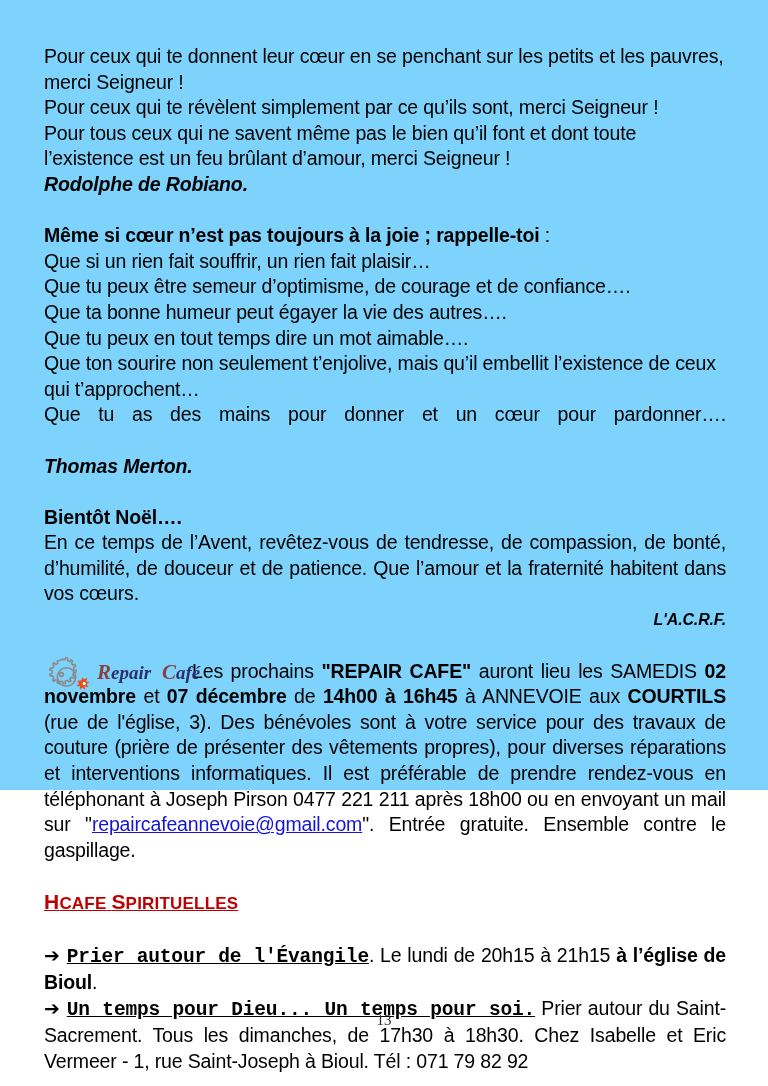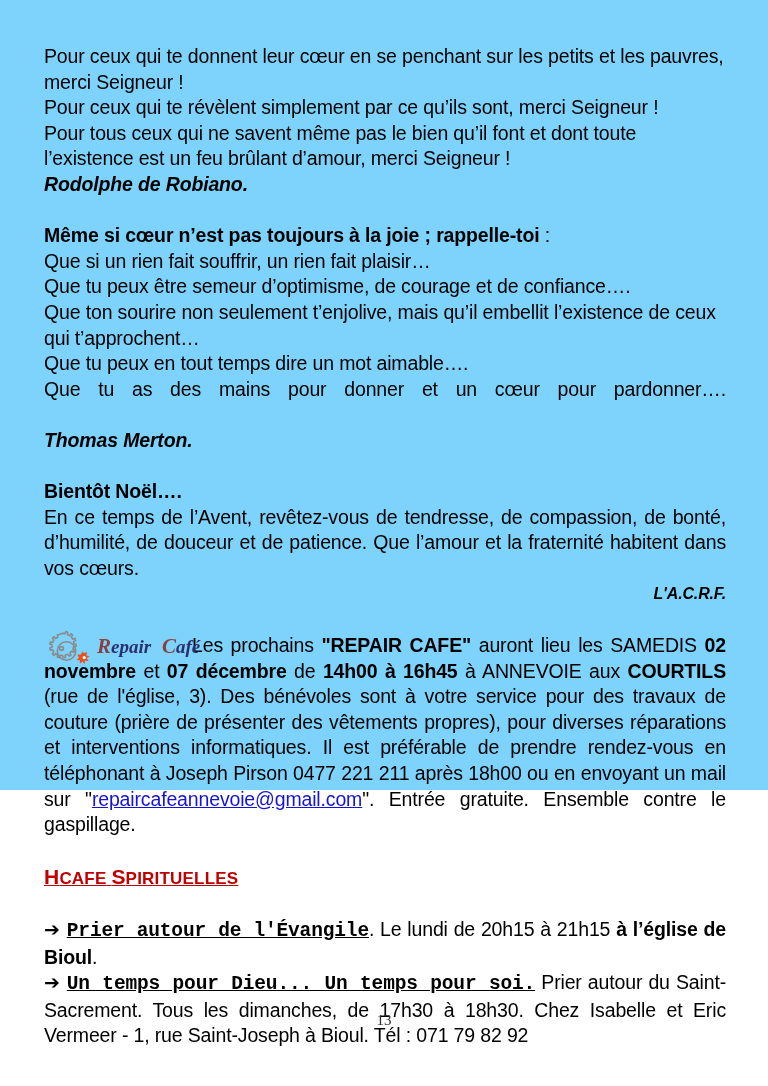--- a/index.html
+++ b/index.html
@@ -133,22 +133,23 @@
       <p>Pour tous ceux qui ne savent même pas le bien qu’il font et dont toute l’existence est un feu brûlant d’amour, merci Seigneur !</p>
       <p class="bi">Rodolphe de Robiano.</p>
     </div>
 
     <div class="gap-sm"></div>
 
     <div>
       <p><b>Même si cœur n’est pas toujours à la joie ; rappelle-toi</b><span> :</span></p>
       <p>Que si un rien fait souffrir, un rien fait plaisir…</p>
       <p>Que tu peux être semeur d’optimisme, de courage et de confiance….</p>
+      <p>Que ta bonne humeur peut égayer la vie des autres….</p>
+      <p>Que tu peux en tout temps dire un mot aimable….</p>
       <p>Que ton sourire non seulement t’enjolive, mais qu’il embellit l’existence de ceux qui t’approchent…</p>
-      <p>Que tu peux en tout temps dire un mot aimable….</p>
       <p class="just-all">Que tu as des mains pour donner et un cœur pour pardonner….</p>
       <p class="bi">Thomas Merton.</p>
     </div>
 
     <div class="gap-sm"></div>
 
     <div>
       <p class="b">Bientôt Noël….</p>
       <p class="just">En ce temps de l’Avent, revêtez-vous de tendresse, de compassion, de bonté, d’humilité, de douceur et de patience. Que l’amour et la fraternité habitent dans vos cœurs.</p>
       <p class="sig-right">L'A.C.R.F.</p>

